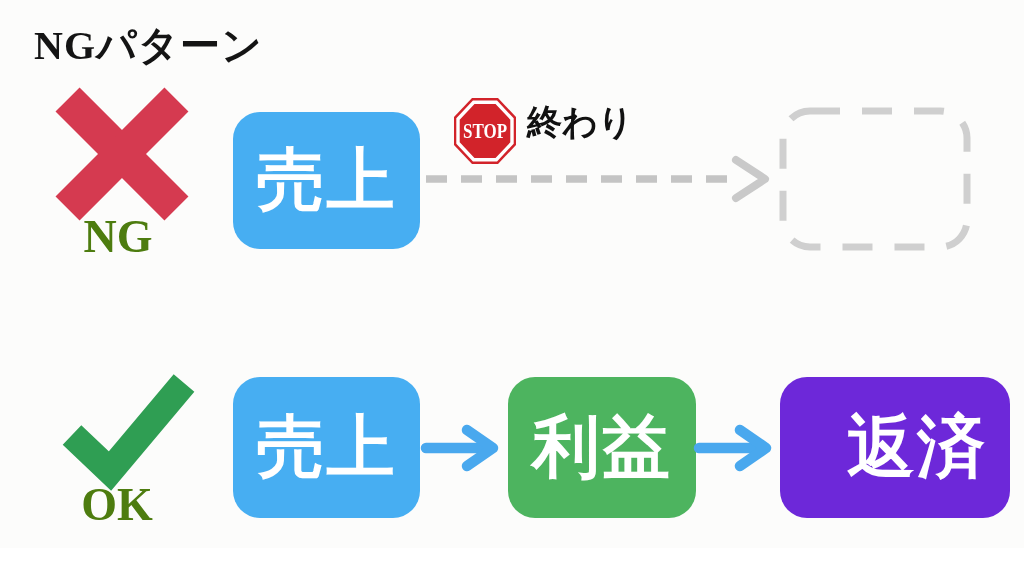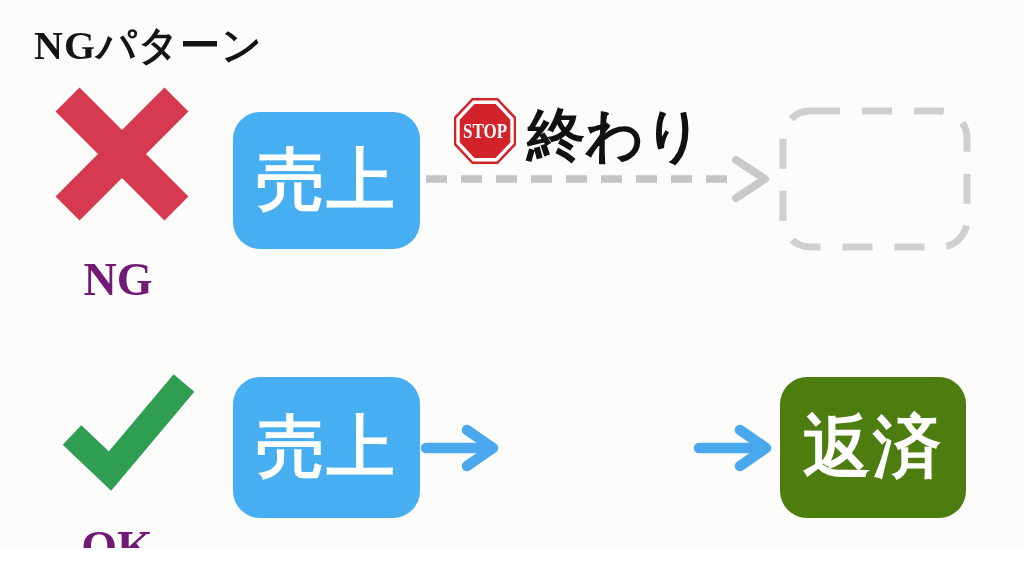--- a/index.html
+++ b/index.html
@@ -9,38 +9,38 @@
     font-family:Liberation Serif, serif;
   }
   .heading {
     position:absolute; font-size:40px; font-weight:700; color:#141414;
     line-height:1; letter-spacing:1px; white-space:nowrap;
   }
   #ng-heading { left:34px; top:26px; }
   #ok-heading { left:34px; top:309px; }
   .mark-label {
     position:absolute; width:100px; text-align:center;
-    font-size:46px; font-weight:700; color:#701a75; line-height:1; white-space:nowrap;margin-top:43px;
+    font-size:46px; font-weight:700; color:#4d7c0f; line-height:1; white-space:nowrap;
   }
   #ng-label { left:68px; top:214px; }
   #ok-label { left:67px; top:482px; }
   .node {
     position:absolute; border-radius:27px;
     display:flex; align-items:center; justify-content:center;
     color:#FFFFFF; font-size:68px; font-weight:700; letter-spacing:2px;
     white-space:nowrap;
   }
   #ng-node-sales { left:233px; top:112px; width:187px; height:137px; background:#47AEF2; }
   #ok-node-sales { left:233px; top:377px; width:187px; height:141px; background:#47AEF2; }
   #ok-node-profit { left:508px; top:377px; width:188px; height:141px; background:#4DB45F; }
   #ok-node-repayment { left:780px; top:377px; width:186px; height:141px; background:#F5A33D; }
   .abs { position:absolute; overflow:visible; }
   #end-caption {
     position:absolute; left:527px; top:104px;
-    font-size:58px; font-weight:700; color:#111; line-height:1.1; white-space:nowrap;
+    font-size:35px; font-weight:700; color:#111; line-height:1.1; white-space:nowrap;
   }
 </style>
 </head>
 <body>
 
 <div class="stage">
 
   <div class="heading" id="ng-heading">NGパターン</div>
 
   <svg class="abs" style="left:66px; top:100px;" width="112" height="108" viewBox="0 0 112 108">
@@ -76,21 +76,22 @@
   </svg>
   <div class="mark-label" id="ok-label">OK</div>
 
   <div class="node" id="ok-node-sales" style="background: rgb(71, 174, 242);">売上</div>
 
   <svg class="abs" style="left:423px; top:423px;" width="84" height="50" viewBox="0 0 84 50">
     <line x1="3" y1="25" x2="58" y2="25" stroke="#49A8EE" stroke-width="10.5" stroke-linecap="round"></line>
     <polyline points="44,7 70,25 44,43" fill="none" stroke="#49A8EE" stroke-width="10.5" stroke-linecap="round" stroke-linejoin="round"></polyline>
   </svg>
 
+  <div class="node" id="ok-node-profit" style="background: rgb(77, 180, 95);">利益</div>
 
   <svg class="abs" style="left:696px; top:423px;" width="84" height="50" viewBox="0 0 84 50">
     <line x1="3" y1="25" x2="58" y2="25" stroke="#49A8EE" stroke-width="10.5" stroke-linecap="round"></line>
     <polyline points="44,7 70,25 44,43" fill="none" stroke="#49A8EE" stroke-width="10.5" stroke-linecap="round" stroke-linejoin="round"></polyline>
   </svg>
 
-  <div class="node" id="ok-node-repayment" style="background: #4d7c0f;">返済</div>
+  <div class="node" id="ok-node-repayment" style="background: #6d28d9; padding-left: 44px;">返済</div>
 
 </div>
 
 </body></html>

